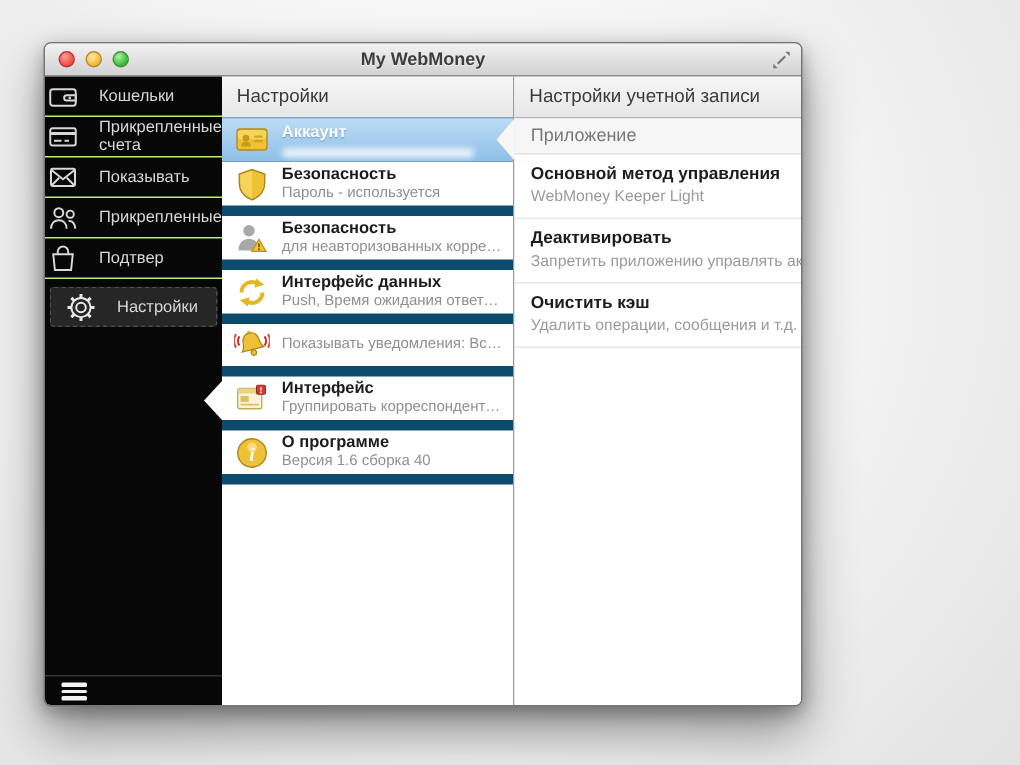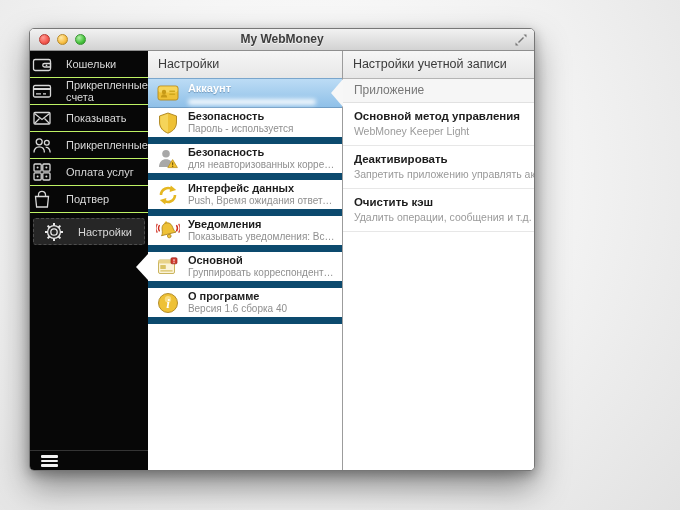--- a/index.html
+++ b/index.html
@@ -172,35 +172,20 @@
           <svg width="22" height="22" viewBox="0 0 22 22" fill="none" stroke="#d8d8d8" stroke-width="1.3">
             <circle cx="8.2" cy="7.8" r="3"></circle>
             <path d="M3 18.5c0-3.7 2.3-5.7 5.2-5.7s5.2 2 5.2 5.7"></path>
             <circle cx="15.8" cy="8.8" r="2.4"></circle>
             <path d="M14.7 13.4c2.4-.4 4.3 1.6 4.5 5.1"></path>
           </svg>
         </span>
         <span class="lbl">Прикрепленные</span>
       </div>
 
-      <div class="sb-item">
-        <span class="sb-ico">
-          <svg width="22" height="22" viewBox="0 0 22 22" fill="none" stroke="#d8d8d8" stroke-width="1.3">
-            <rect x="3" y="3" width="7.2" height="7.2" rx="1"></rect>
-            <rect x="11.8" y="3" width="7.2" height="7.2" rx="1"></rect>
-            <rect x="3" y="11.8" width="7.2" height="7.2" rx="1"></rect>
-            <rect x="11.8" y="11.8" width="7.2" height="7.2" rx="1"></rect>
-            <circle cx="6.6" cy="6.6" r="1" fill="#d8d8d8" stroke="none"></circle>
-            <circle cx="15.4" cy="6.6" r="1" fill="#d8d8d8" stroke="none"></circle>
-            <circle cx="6.6" cy="15.4" r="1" fill="#d8d8d8" stroke="none"></circle>
-            <circle cx="15.4" cy="15.4" r="1" fill="#d8d8d8" stroke="none"></circle>
-          </svg>
-        </span>
-        <span class="lbl">Оплата услуг</span>
-      </div>
 
       <div class="sb-item">
         <span class="sb-ico">
           <svg width="22" height="22" viewBox="0 0 22 22" fill="none" stroke="#d8d8d8" stroke-width="1.3">
             <path d="M7.5 8.5V6.8a3.5 3.5 0 017 0v1.7"></path>
             <path d="M4.5 8.5h13l-1.1 10.5H5.6z"></path>
           </svg>
         </span>
         <span class="lbl">Подтвер</span>
       </div>
@@ -310,39 +295,38 @@
               <path d="M12 3.8c3.4 0 5.1 2.5 5.4 5.6.3 3 .9 4.6 2.1 5.6H4.5c1.2-1 1.8-2.6 2.1-5.6C6.9 6.3 8.6 3.8 12 3.8z" fill="#eec136" stroke="#ab831d" stroke-width=".8"></path>
               <circle cx="12" cy="17.2" r="1.8" fill="#eec136" stroke="#ab831d" stroke-width=".8"></circle>
             </g>
             <path d="M3.6 6.2c-1.2 1.7-1.2 4.4 0 6.1" stroke="#cf2b1d" stroke-width="1.4" fill="none"></path>
             <path d="M1.4 4.8c-1.8 2.5-1.8 6.4 0 8.9" stroke="#cf2b1d" stroke-width="1.4" fill="none" opacity=".8"></path>
             <path d="M20.4 6.2c1.2 1.7 1.2 4.4 0 6.1" stroke="#cf2b1d" stroke-width="1.4" fill="none"></path>
             <path d="M22.6 4.8c1.8 2.5 1.8 6.4 0 8.9" stroke="#cf2b1d" stroke-width="1.4" fill="none" opacity=".8"></path>
           </svg>
         </span>
         <div class="m-text">
-          <div class="m-title">Уведомления</div>
           <div class="m-sub">Показывать уведомления: Всегда, Проигр…</div>
         </div>
       </div>
 
       <div class="m-row">
         <span class="m-ico">
           <svg width="24" height="24" viewBox="0 0 24 24">
             <rect x="2.5" y="5" width="16" height="13.5" rx="1.5" fill="#fbf3d8" stroke="#c4ab4e" stroke-width=".9"></rect>
             <rect x="2.5" y="5" width="16" height="3.4" rx="1.5" fill="#e9d389"></rect>
             <rect x="4.3" y="10" width="5.5" height="4" rx=".6" fill="#d9c264"></rect>
             <rect x="4.3" y="15.2" width="12.4" height="1.2" rx=".5" fill="#d9c264"></rect>
             <rect x="15" y="2.8" width="6" height="6" rx="1.1" fill="#d23b2f" stroke="#9c241b" stroke-width=".7"></rect>
             <rect x="17.5" y="4.2" width="1" height="2.2" fill="#fff"></rect>
             <circle cx="18" cy="7.6" r=".6" fill="#fff"></circle>
           </svg>
         </span>
         <div class="m-text">
-          <div class="m-title">Основной</div>
+          <div class="m-title">Интерфейс</div>
           <div class="m-sub">Группировать корреспондентов, Подтвер…</div>
         </div>
       </div>
 
       <div class="m-row">
         <span class="m-ico">
           <svg width="24" height="24" viewBox="0 0 24 24">
             <circle cx="12" cy="12" r="9.5" fill="#eec136" stroke="#ab831d" stroke-width=".9"></circle>
             <circle cx="12" cy="8.2" r="3.2" fill="#f9e08c" opacity=".85"></circle>
             <text x="12" y="17" text-anchor="middle" font-size="13" font-style="italic" font-weight="bold" font-family="'Liberation Serif','DejaVu Serif',serif" fill="#fff">i</text>

